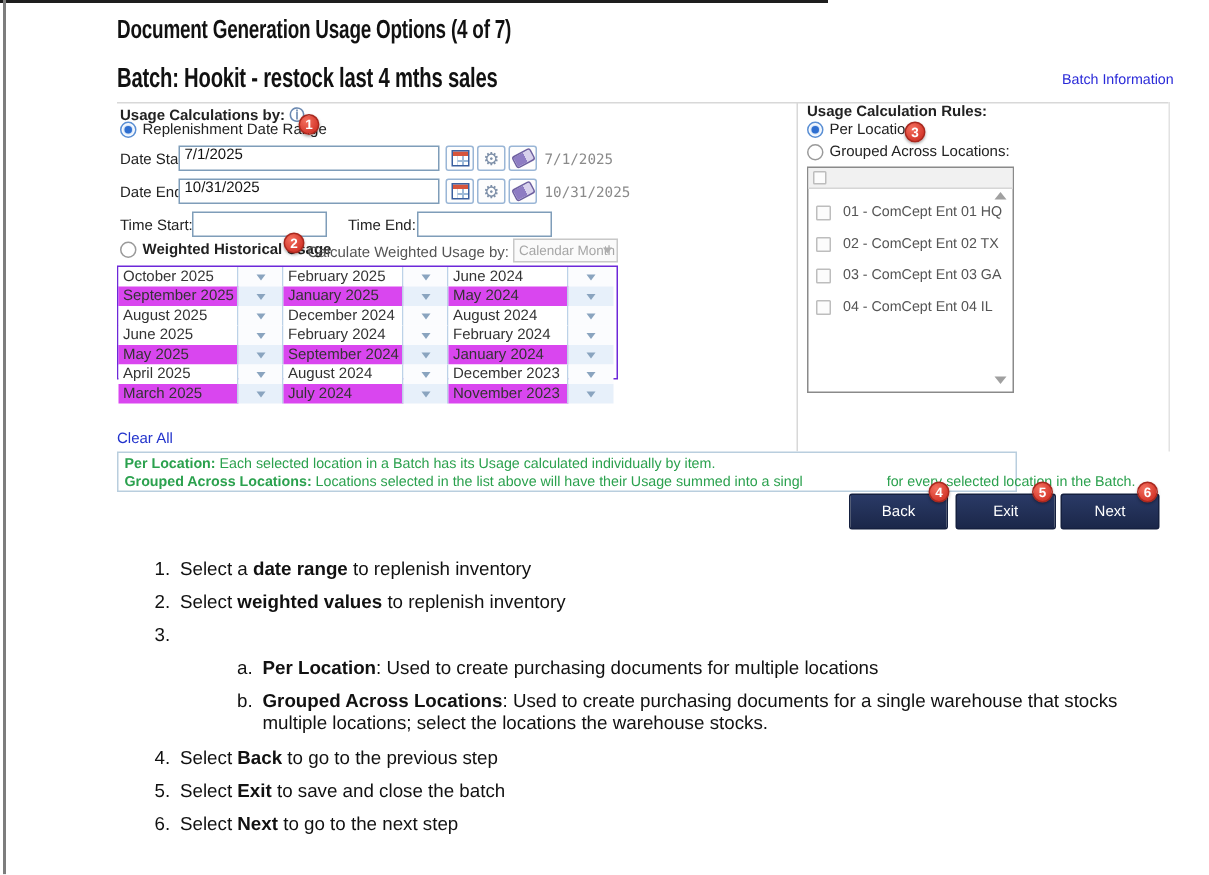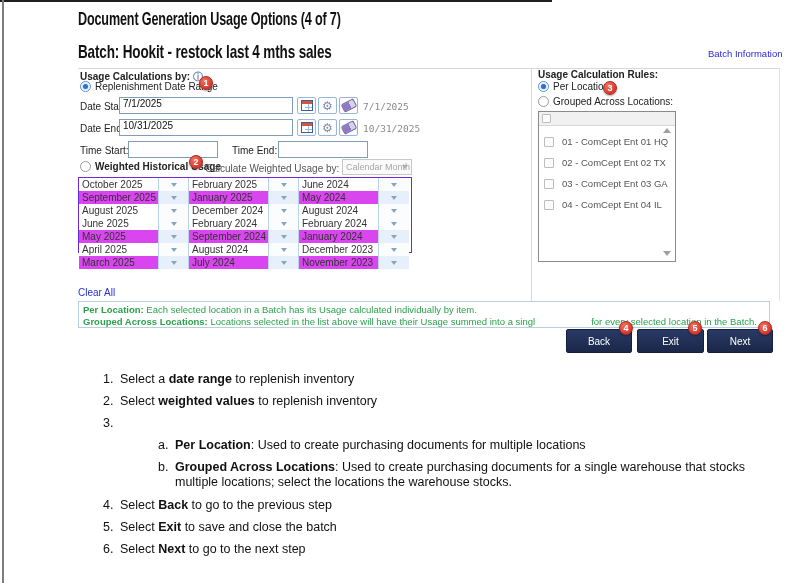--- a/index.html
+++ b/index.html
@@ -83,21 +83,21 @@
   .lrow{display:flex;align-items:center;height:21px;cursor:pointer;}
   .lrow .cb{margin-left:5px;}
   .ltext{margin-left:8px;font-size:9.5px;color:#555;white-space:nowrap;}
   .lb-rows{padding-top:5px;}
   .scroll-up{position:absolute;right:4px;top:16px;width:0;height:0;border-left:4px solid transparent;
        border-right:4px solid transparent;border-bottom:5px solid #a0a0a0;cursor:pointer;}
   .scroll-down{position:absolute;right:4px;bottom:5px;width:0;height:0;border-left:4px solid transparent;
        border-right:4px solid transparent;border-top:5px solid #a0a0a0;cursor:pointer;}
 
   
-  .notes{position:absolute;left:78px;top:301px;width:692px;height:27px;box-sizing:border-box;
+  .notes{position:absolute;left:78px;top:301px;width:600px;height:27px;box-sizing:border-box;
        border:1px solid #b9cede;background:#fff;}
   .note-line{position:absolute;left:4px;font-size:9.5px;color:#2ba14e;white-space:nowrap;}
   .note1{top:2px;} .note2{top:14px;}
   .note-gap{display:inline-block;width:56px;}
 
   
   .navbtn{position:absolute;top:329px;height:24px;box-sizing:border-box;border:1px solid #15203f;
        border-radius:2px;background:linear-gradient(#2a3a66,#1b2749);color:#fff;font-size:10px;
        display:flex;align-items:center;justify-content:center;cursor:pointer;
        font-family:"Liberation Sans",sans-serif;}

